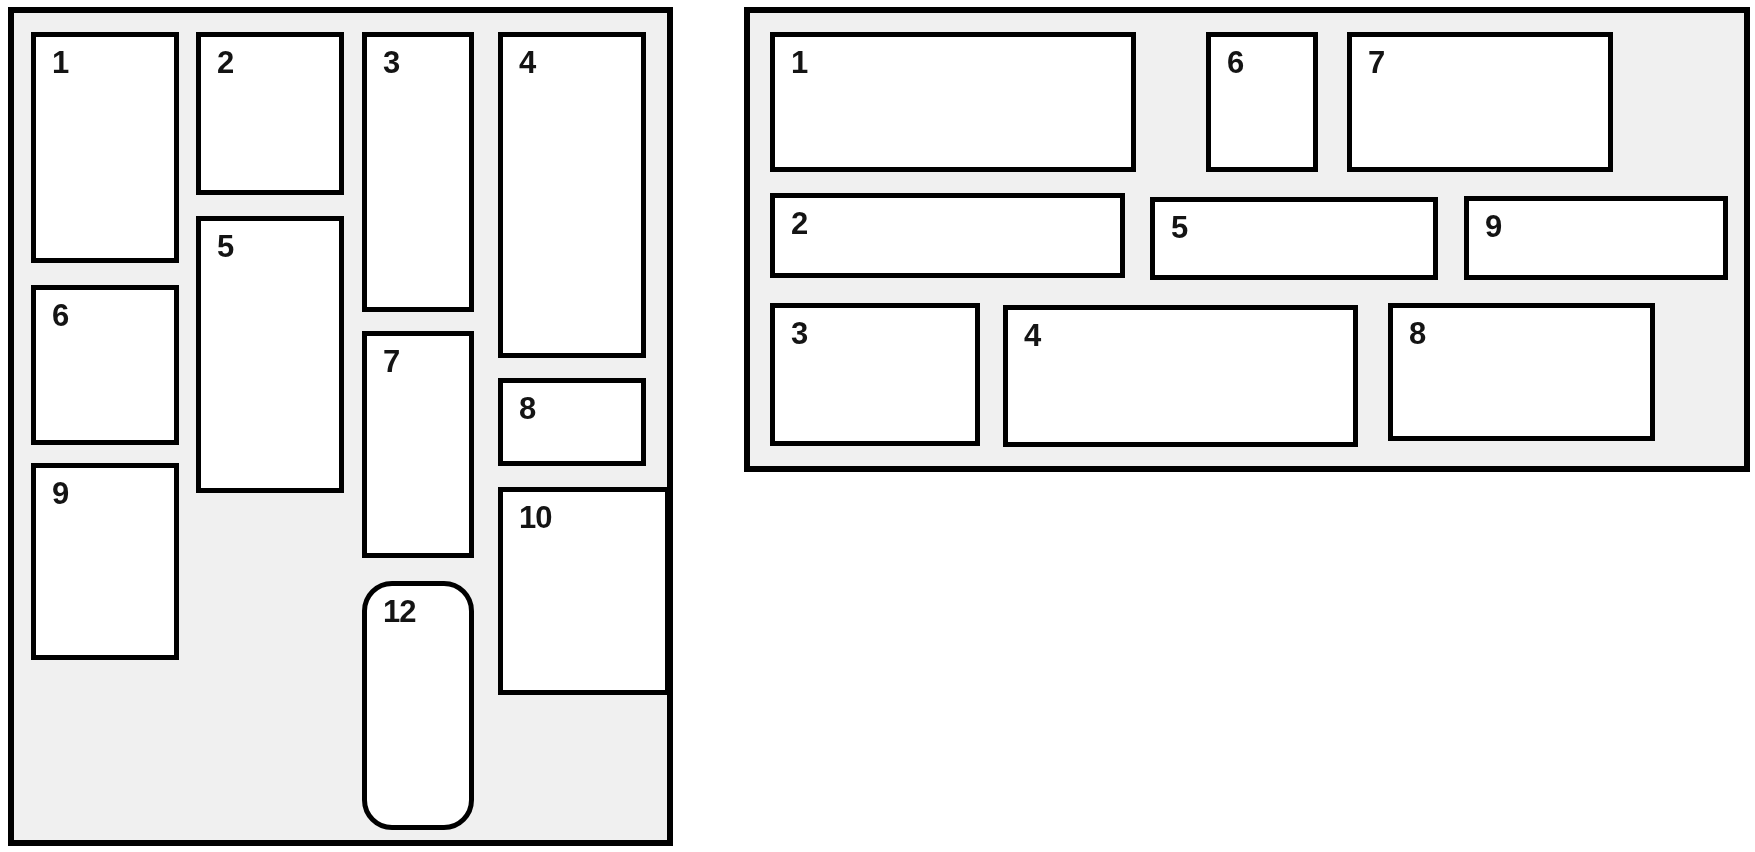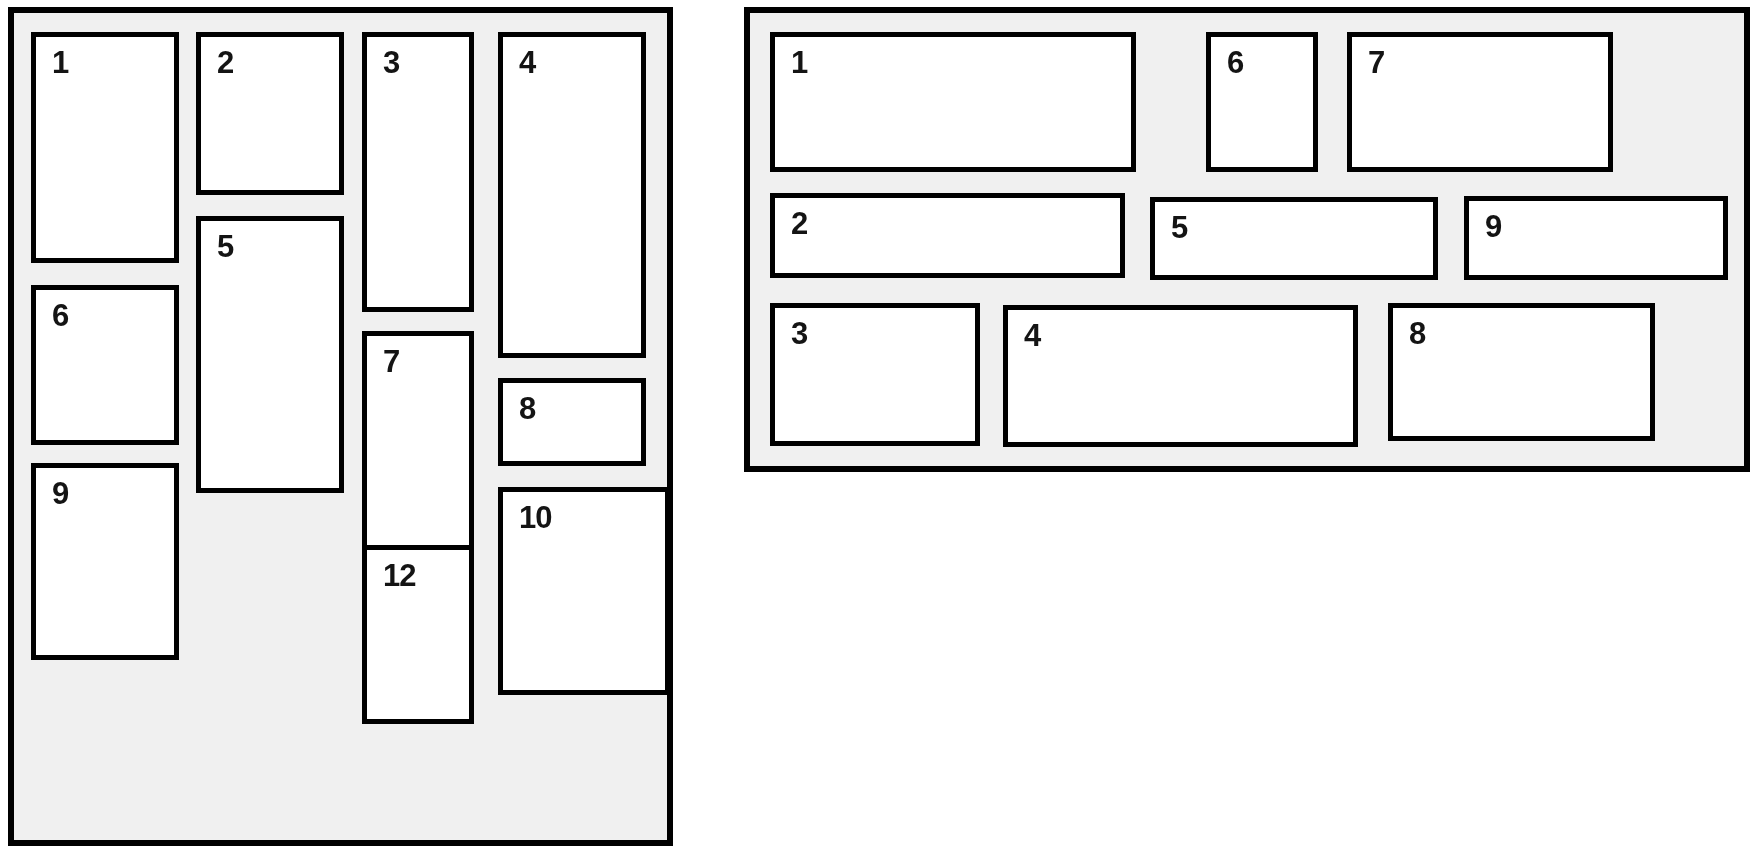--- a/index.html
+++ b/index.html
@@ -38,21 +38,21 @@
   .l2  { left: 182px; top: 19px;  width: 148px; height: 163px; }
   .l3  { left: 348px; top: 19px;  width: 112px; height: 280px; }
   .l4  { left: 484px; top: 19px;  width: 148px; height: 326px; }
   .l5  { left: 182px; top: 203px; width: 148px; height: 277px; }
   .l6  { left: 17px;  top: 272px; width: 148px; height: 160px; }
   .l7  { left: 348px; top: 318px; width: 112px; height: 227px; }
   .l8  { left: 484px; top: 365px; width: 148px; height: 88px;  }
   .l9  { left: 17px;  top: 450px; width: 148px; height: 197px; }
   .l10 { left: 484px; top: 474px; width: 172px; height: 208px; }
   .l11 { left: 182px; top: 504px; width: 148px; height: 210px; }
-  .l12 { left: 348px; top: 532px; width: 112px; height: 179px; }
+  .l12 { left: 348px; top: 568px; width: 112px; height: 249px; border-radius: 30px; }
   
   .r1 { left: 20px;  top: 19px;  width: 366px; height: 140px; }
   .r6 { left: 456px; top: 19px;  width: 112px; height: 140px; }
   .r7 { left: 597px; top: 19px;  width: 266px; height: 140px; }
   .r2 { left: 20px;  top: 180px; width: 355px; height: 85px;  }
   .r5 { left: 400px; top: 184px; width: 288px; height: 83px;  }
   .r9 { left: 714px; top: 183px; width: 264px; height: 84px;  }
   .r3 { left: 20px;  top: 290px; width: 210px; height: 143px; }
   .r4 { left: 253px; top: 292px; width: 355px; height: 142px; }
   .r8 { left: 638px; top: 290px; width: 267px; height: 138px; }

